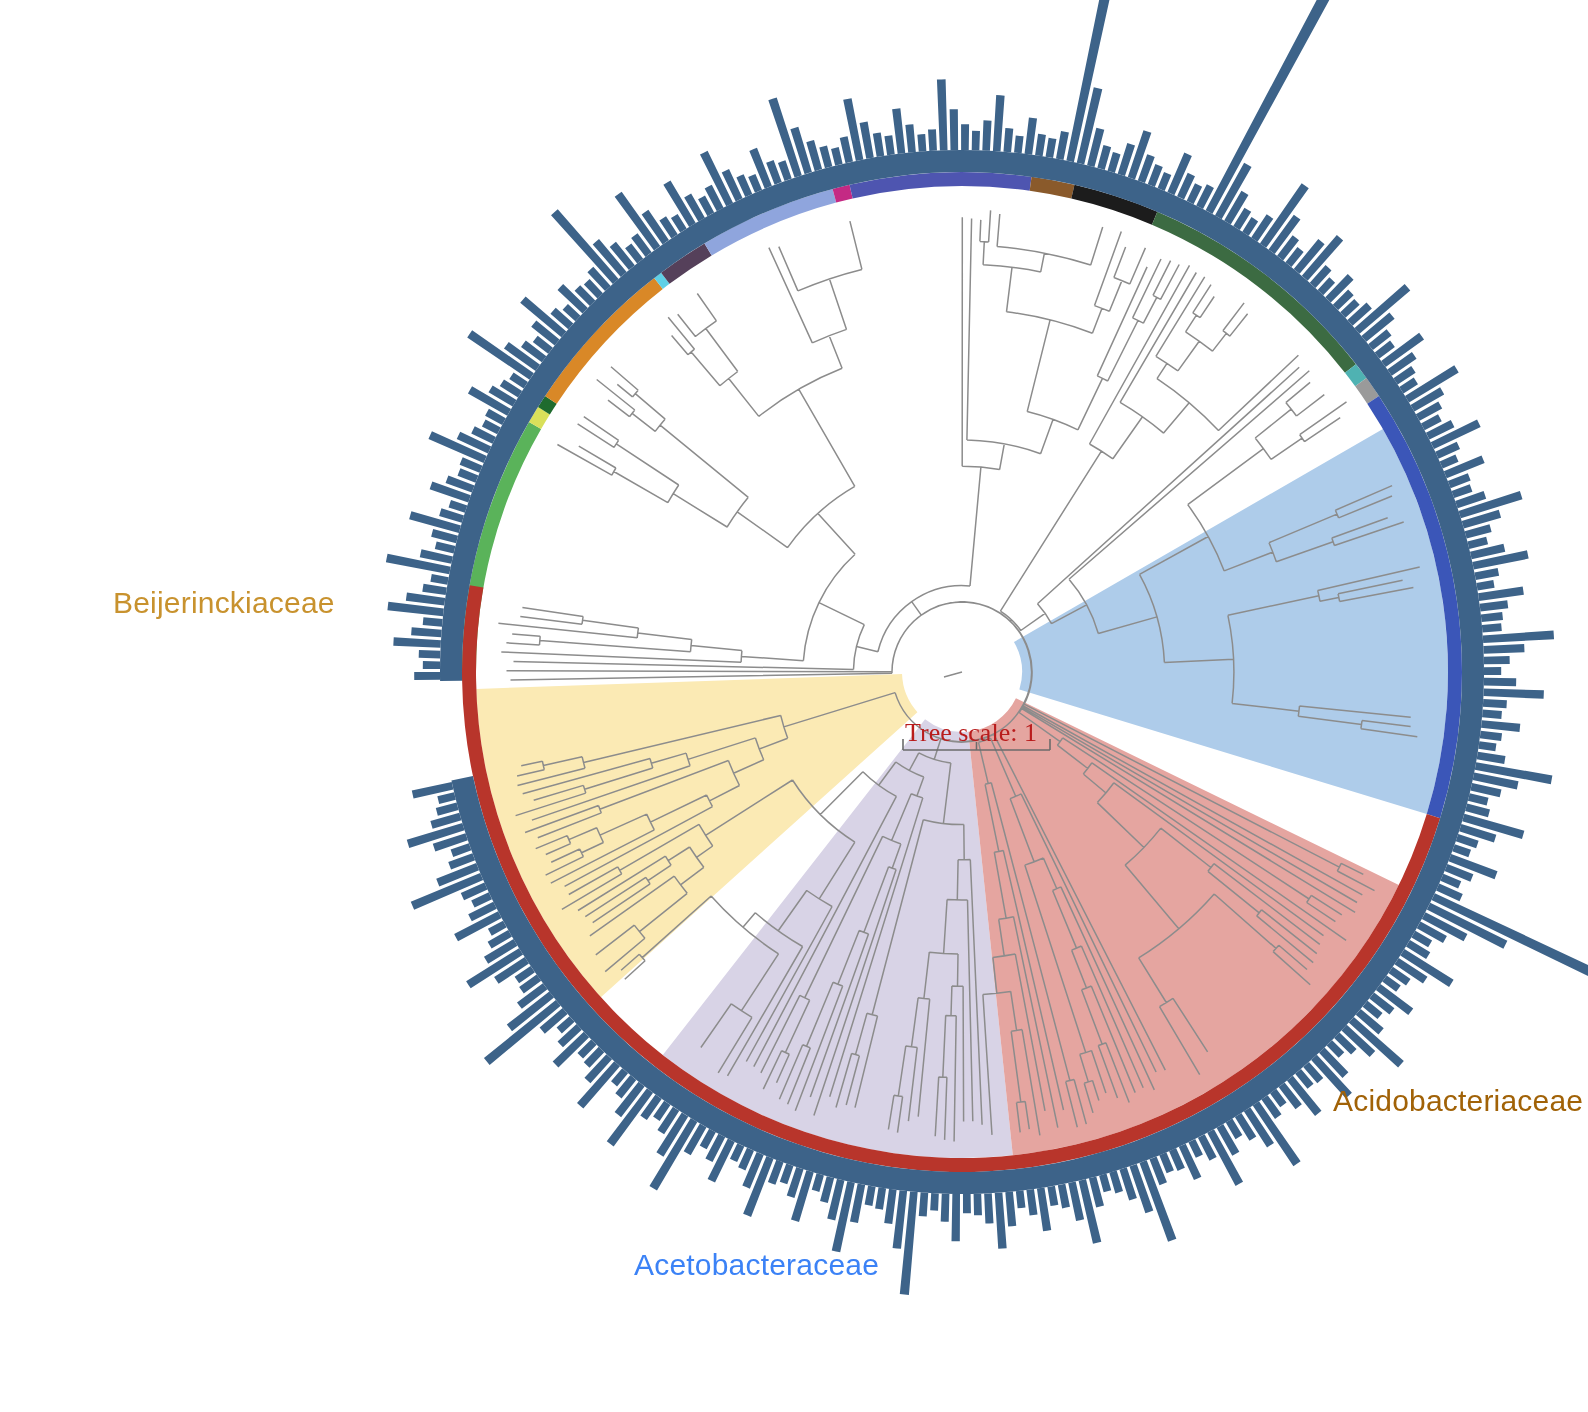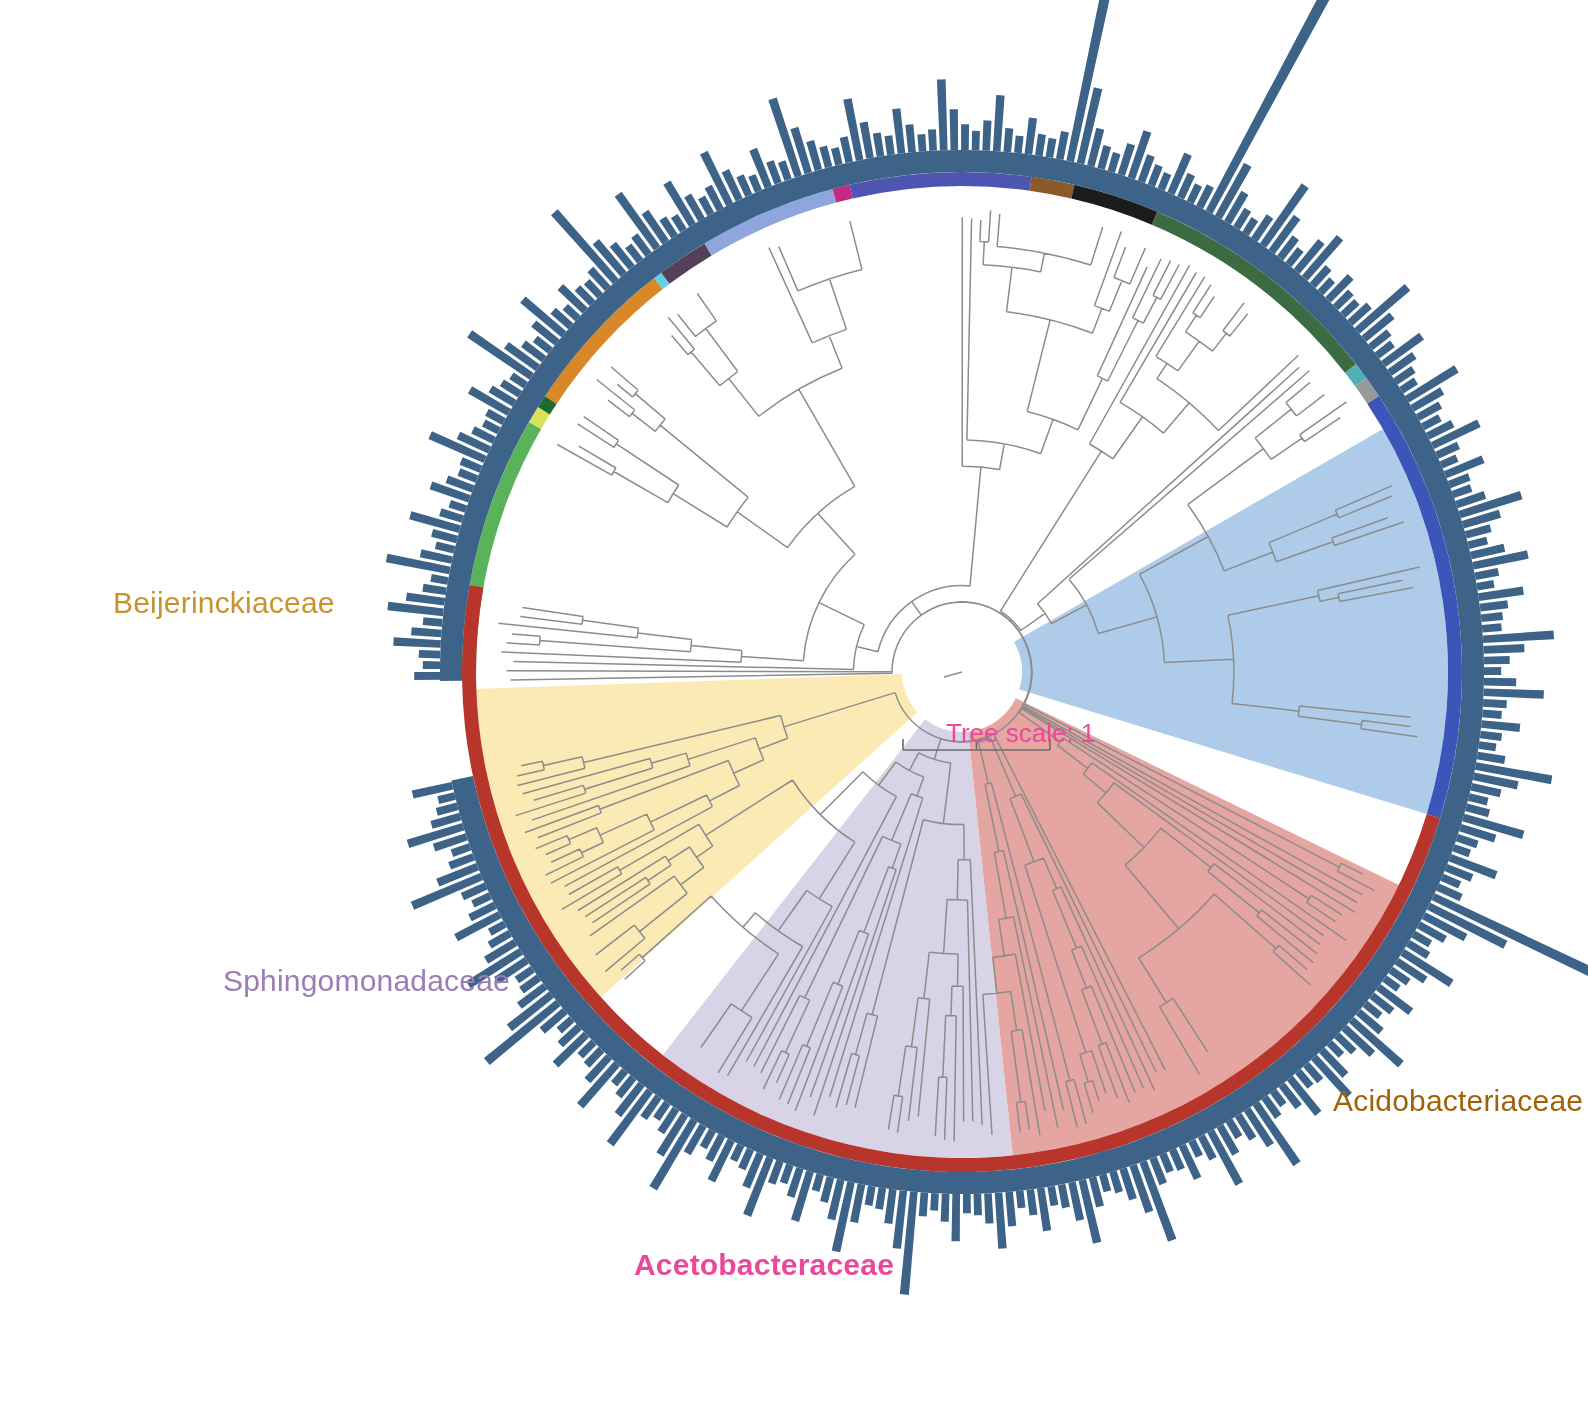--- a/index.html
+++ b/index.html
@@ -31,24 +31,23 @@
   #label-beijerinckiaceae { left: 113px; top: 586px; }
   #label-sphingomonadaceae { left: 223px; top: 964px; }
   #label-acetobacteraceae  { left: 634px; top: 1248px; }
   #label-acidobacteriaceae { left: 1333px; top: 1084px; }
 
   .scale-text {
     position: absolute;
     left: 905px;
     top: 718px;
     font-size: 26px;
-    color: #ec4899;
-    font-family: Liberation Sans, sans-serif;
+    color: #b91c1c;
+    font-family: Liberation Serif, serif;
     white-space: nowrap;
-    margin-left: 41px;
   }
 </style>
 </head>
 <body>
 
 <div id="canvas">
 
   <svg id="tree-svg" viewBox="0 0 1588 1412" xmlns="http://www.w3.org/2000/svg">
     <g id="g-highlights">
         <path d="M 600.8316148179864 997.1974746904051 A 486 486 0 0 1 476.29605806871945 688.9611553974155 L 902.0365503788543 674.09396980215 A 60 60 0 0 0 917.4113104713564 712.1478363815315 Z" fill="#fbeab4" stroke="none"></path>
@@ -385,21 +384,20 @@
     <g id="g-scale">
         <line x1="903" y1="750" x2="1050" y2="750" stroke="#6b6b6b" stroke-width="1.6"></line>
         <line x1="903" y1="739" x2="903" y2="750" stroke="#6b6b6b" stroke-width="1.6"></line>
         <line x1="976.5" y1="742" x2="976.5" y2="750" stroke="#6b6b6b" stroke-width="1.6"></line>
         <line x1="1050" y1="739" x2="1050" y2="750" stroke="#6b6b6b" stroke-width="1.6"></line>
       </g>
   </svg>
 
   <div class="clade-label" id="label-beijerinckiaceae" style="color: rgb(200, 146, 46);">Beijerinckiaceae</div>
 
-  <div class="clade-label" id="label-sphingomonadaceae" style="color: rgb(156, 124, 180);">Sphingomonadaceae</div>
-
-  <div class="clade-label" id="label-acetobacteraceae" style="color: #ec4899; font-weight: bold;">Acetobacteraceae</div>
+
+  <div class="clade-label" id="label-acetobacteraceae" style="color: #3b82f6;">Acetobacteraceae</div>
 
   <div class="clade-label" id="label-acidobacteriaceae" style="color: #a16207;">Acidobacteriaceae</div>
 
   <div class="scale-text">Tree scale: 1</div>
 
 </div>
 
 </body></html>

